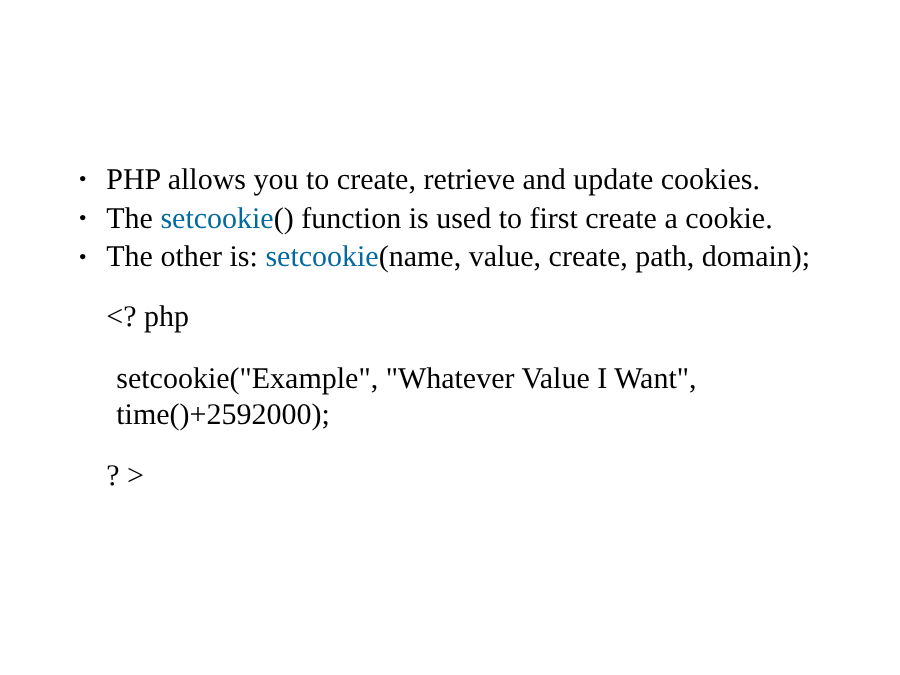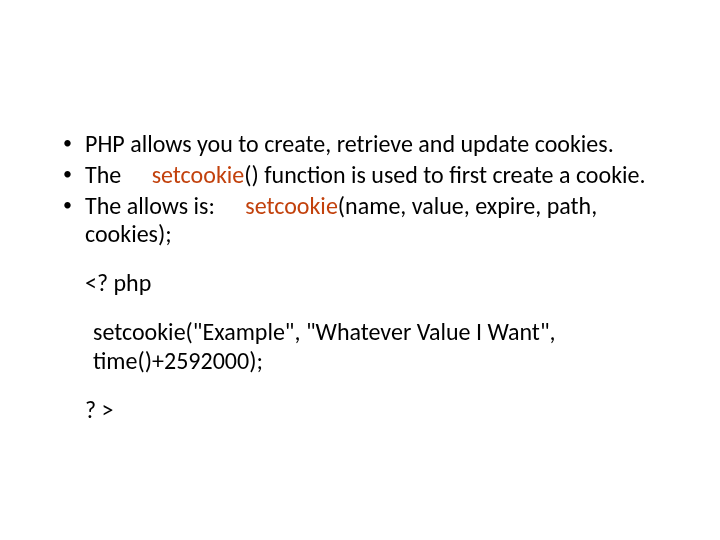--- a/index.html
+++ b/index.html
@@ -1,15 +1,15 @@
 <!DOCTYPE html>
 <html><head>
 <meta charset="utf-8">
 <style>
-  * { margin: 0; padding: 0; box-sizing: border-box; }
+  * { margin: 0; padding: 0; box-sizing: border-box; font-family: Liberation Serif, serif; }
   html, body { width: 720px; height: 540px; background: #ffffff; }
   body {
     font-family: Calibri, "Segoe UI", Arial, sans-serif;
     font-size: 24px;
     line-height: 1.2;
     color: #000000;
     padding: 130px 50px 0 50px;
   }
   ul.bullets {
     list-style: none;
@@ -21,37 +21,37 @@
   }
   ul.bullets > li::before {
     content: "•";
     position: absolute;
     left: -22px;
     top: 0;
     font-size: 18px;
     line-height: 1.5;
     color: #000;
   }
-  .red { color: #c2410c; margin-left: 25px; }
+  .red { color: #0369a1; }
   .sub {
     display: block;
     padding-left: 0;
     margin-top: 20px;
   }
   .indent-small { padding-left: 8px; display: block; }
 </style>
 </head>
 <body>
 
 <ul class="bullets">
   <li>
     <span>PHP allows you to create, retrieve and update cookies.</span>
   </li>
   <li>
     <span>The </span><span class="red">setcookie</span><span>() function is used to first create a cookie.</span>
   </li>
   <li>
-    <span>The allows is: </span><span class="red">setcookie</span><span>(name, value, expire, path, cookies);</span>
+    <span>The other is: </span><span class="red">setcookie</span><span>(name, value, create, path, domain);</span>
     <span class="sub">&lt;? php</span>
     <span class="sub indent-small"> setcookie("Example", "Whatever Value I Want", time()+2592000);</span>
     <span class="sub">? &gt;</span>
   </li>
 </ul>
 
 </body></html>

